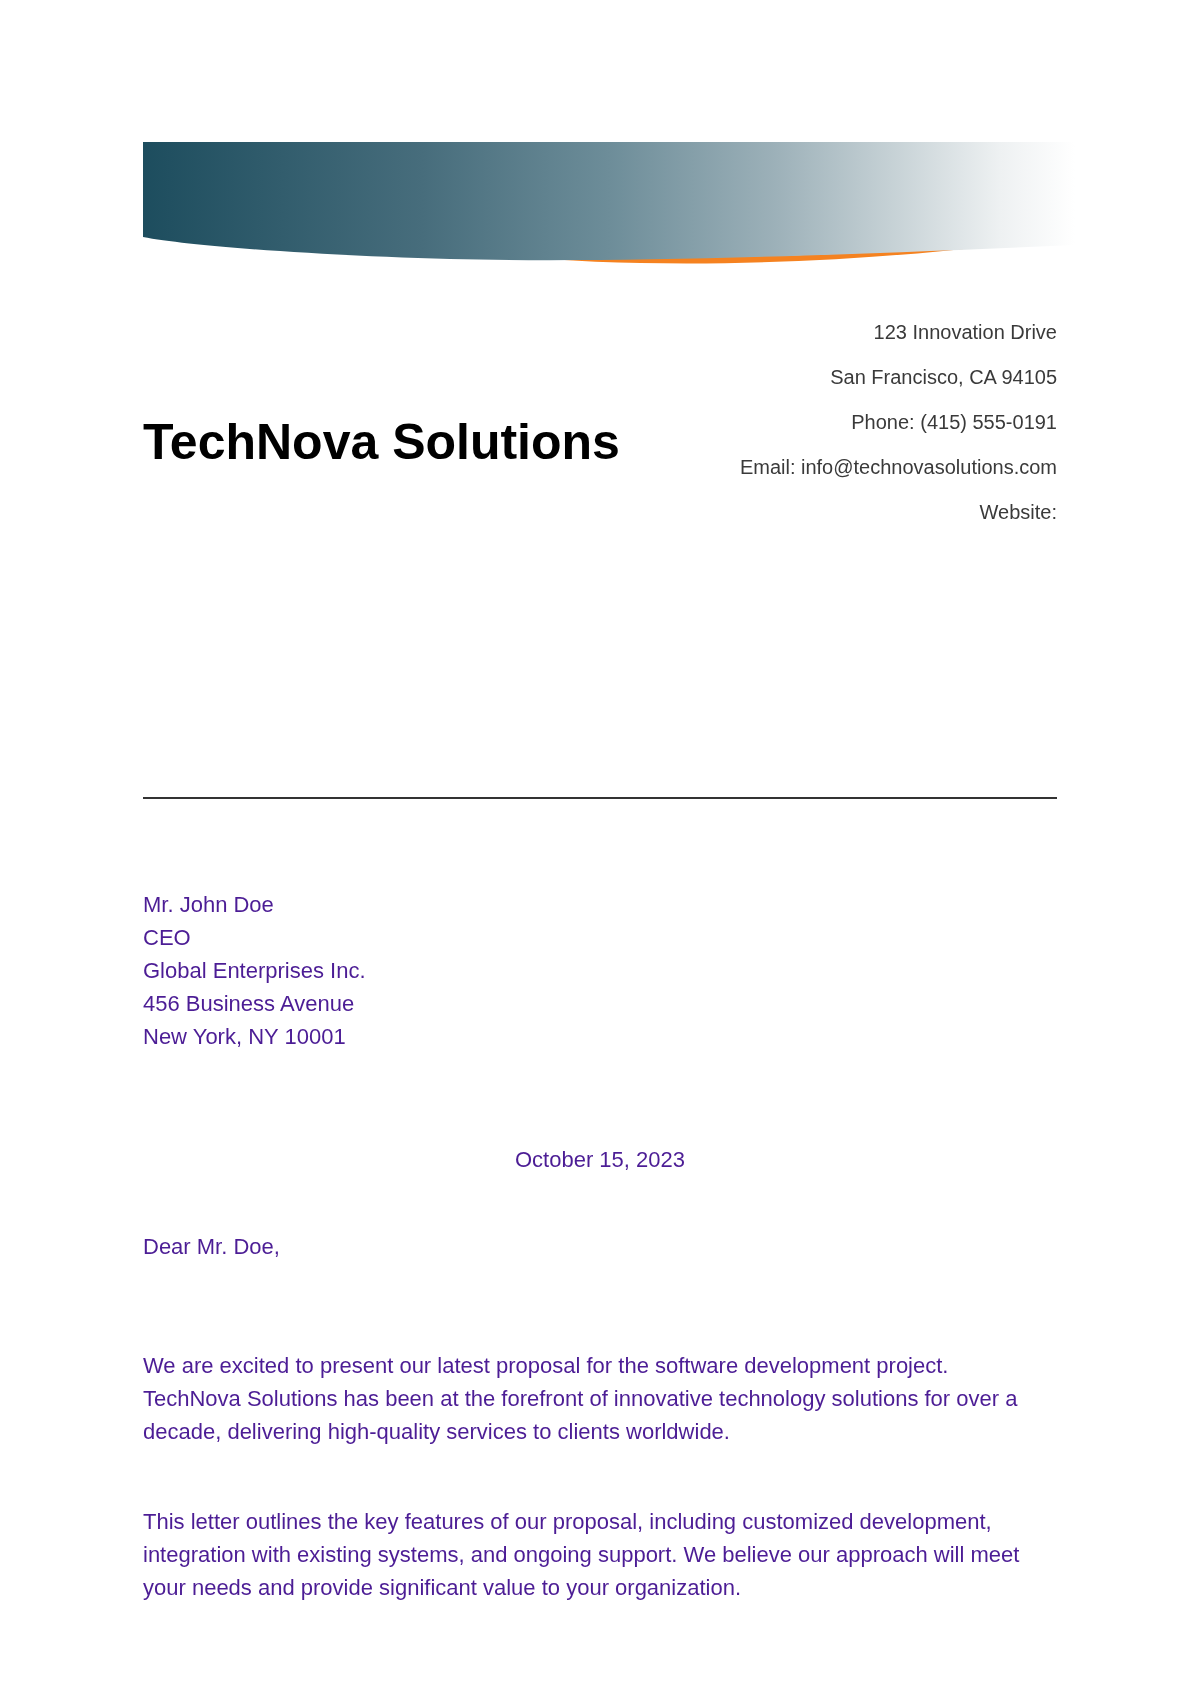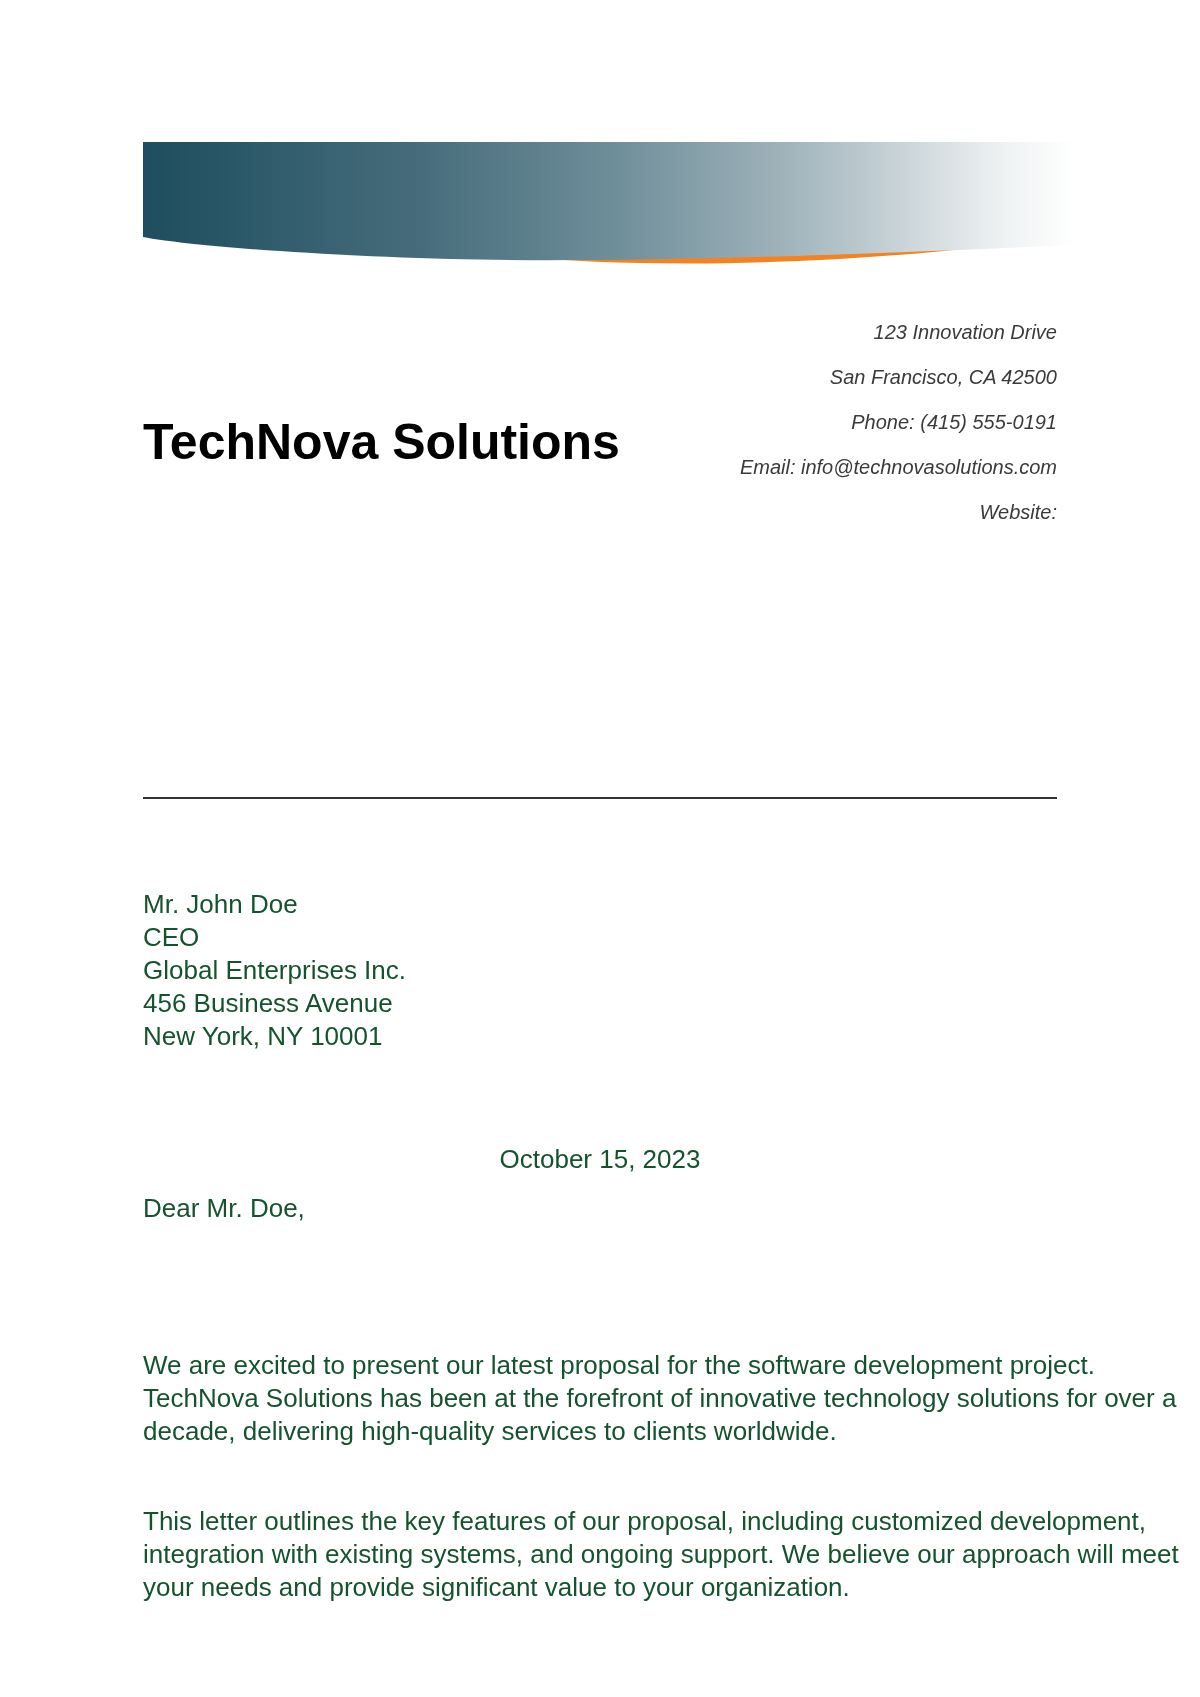--- a/index.html
+++ b/index.html
@@ -39,21 +39,20 @@
   }
   
   .contact-block {
     position: absolute;
     top: 319px;
     left: 737px;
     width: 320px;
     text-align: right;
     font-size: 20px;
     color: #3a3a3a;
-    font-style: italic;
   }
   .contact-line {
     line-height: 27px;
     height: 27px;
     white-space: nowrap;
   }
   .contact-gap { margin-bottom: 18px; }
   
   .divider {
     position: absolute;
@@ -61,39 +60,39 @@
     top: 797px;
     width: 914px;
     height: 2px;
     background: #333333;
   }
   
   .textline {
     line-height: 33px;
     height: 33px;
     white-space: nowrap;
-    font-size: 26px;
-    color: #14532d;
+    font-size: 22px;
+    color: #4c1d95;
   }
   .recipient-block {
     position: absolute;
     left: 143px;
     top: 888px;
   }
   .date-line {
     position: absolute;
     left: 143px;
     top: 1143px;
     width: 914px;
     text-align: center;
   }
   .salutation {
     position: absolute;
     left: 143px;
-    top: 1192px;
+    top: 1230px;
   }
   .para { position: absolute; left: 143px; width: 914px; }
   .para-1 { top: 1349px; }
   .para-2 { top: 1505px; }
   .para-3 { top: 1662px; }
 </style>
 </head>
 <body>
 
 <div class="page">
@@ -111,21 +110,21 @@
       </linearGradient>
     </defs>
     <path d="M250 97 C 430 130, 660 128, 890 101 C 660 119, 430 121, 250 97 Z" fill="#f58220"></path>
     <path d="M13 0 L945 0 L945 103 C 700 114, 480 121, 320 117 C 180 113, 60 104, 13 95 Z" fill="url(#tealFade)"></path>
   </svg>
 
   <h1 class="company-name">TechNova Solutions</h1>
 
   <div class="contact-block">
     <div class="contact-line contact-gap">123 Innovation Drive</div>
-    <div class="contact-line contact-gap">San Francisco, CA 42500</div>
+    <div class="contact-line contact-gap">San Francisco, CA 94105</div>
     <div class="contact-line contact-gap">Phone: (415) 555-0191</div>
     <div class="contact-line contact-gap">Email: info@technovasolutions.com</div>
     <div class="contact-line">Website:</div>
   </div>
 
   <div class="divider"></div>
 
   <div class="recipient-block">
     <div class="textline">Mr. John Doe</div>
     <div class="textline">CEO</div>

